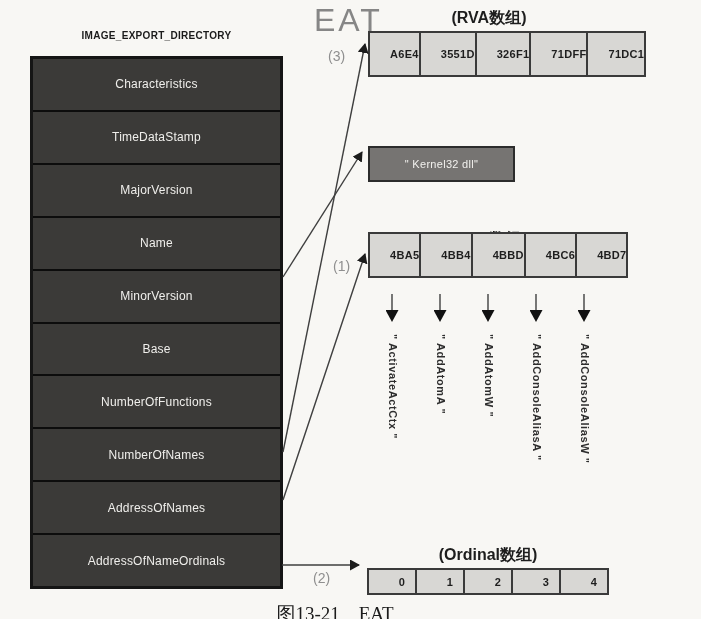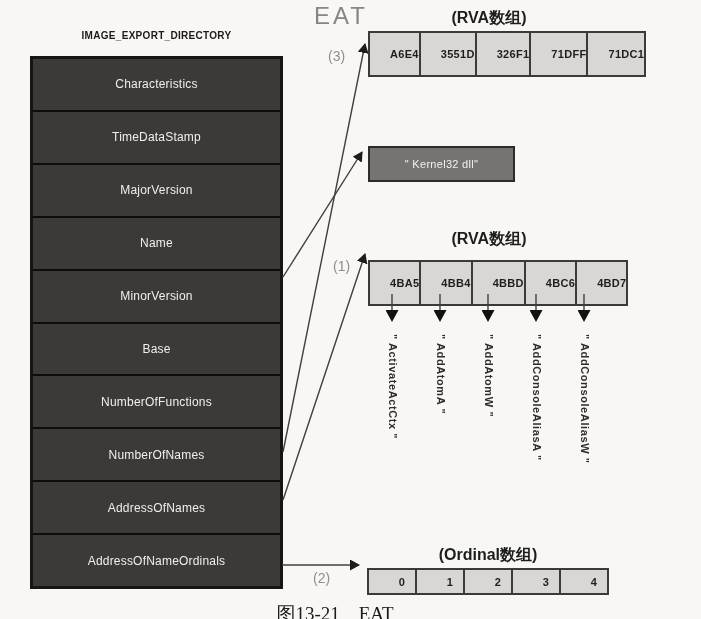--- a/index.html
+++ b/index.html
@@ -25,21 +25,21 @@
     display:flex;flex-direction:column;background:#000000;
   }
   .srow{
     flex:1;display:flex;align-items:center;justify-content:center;
     background:var(--row-fill);border-bottom:2px solid #0c0c0c;
     font-size:12px;color:var(--struct-text);letter-spacing:.2px;
   }
   .srow:last-child{border-bottom:none;}
   .eat-heading{
     position:absolute;left:314px;top:2px;
-    font-size:24px;color:var(--heading-gray);letter-spacing:3px;
+    font-size:32px;color:var(--heading-gray);letter-spacing:3px;
   }
   .arr-label{
     position:absolute;width:242px;text-align:center;
     font-size:16px;font-weight:bold;color:#1d1d1d;
   }
   .marker{
     position:absolute;font-size:14px;color:#8f8f8f;
   }
   .arr{
     position:absolute;width:242px;display:flex;box-sizing:border-box;
@@ -120,21 +120,21 @@
       <div class="cell">3551D</div>
       <div class="cell">326F1</div>
       <div class="cell">71DFF</div>
       <div class="cell">71DC1</div>
     </div>
 
   <div class="dll-box">" Kernel32 dll"</div>
 
   <div class="arr-label" style="left:368px;top:229px;">(RVA数组)</div>
   <div class="marker" style="left:333px;top:258px;">(1)</div>
-  <div class="arr" id="arr-names" style="left:368px;top:260px;">
+  <div class="arr" id="arr-names" style="left:368px;top:232px;">
       <div class="cell">4BA5</div>
       <div class="cell">4BB4</div>
       <div class="cell">4BBD</div>
       <div class="cell">4BC6</div>
       <div class="cell">4BD7</div>
     </div>
 
   <div id="func-names">
       <div class="vname" style="left: 399px;">" ActivateActCtx "</div>
       <div class="vname" style="left: 447px;">" AddAtomA "</div>

